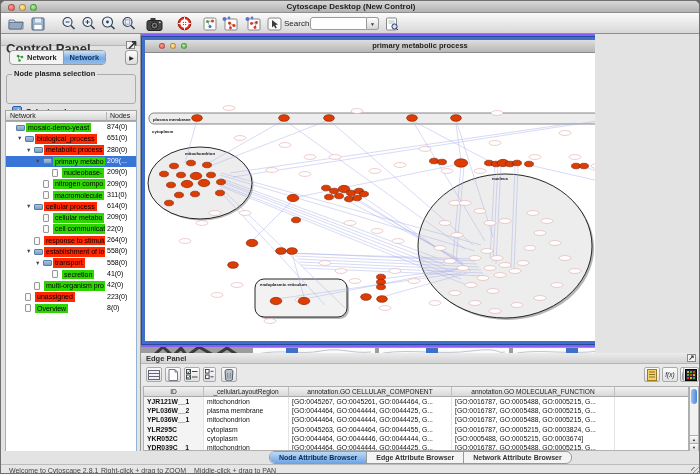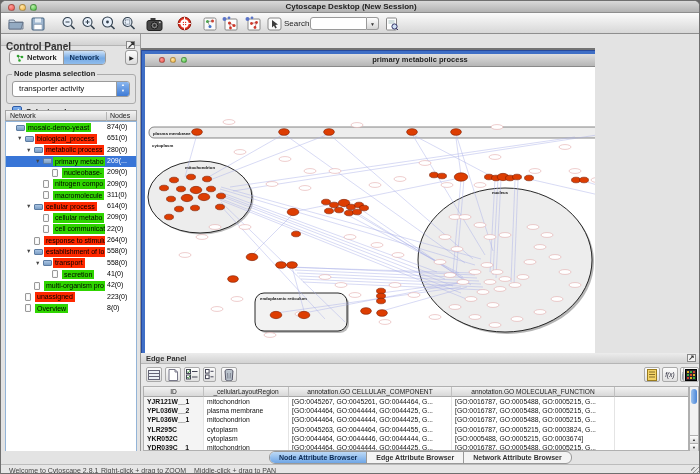--- a/index.html
+++ b/index.html
@@ -20,21 +20,21 @@
 #toolbar{left:0;top:12px;width:700px;height:21px;background:linear-gradient(#fbfbfb,#d7d7d7);border-bottom:1px solid #8e8e8e}
 .tbtn{position:absolute;top:2px;width:18px;height:17px;display:flex;align-items:center;justify-content:center}
 .tbtn svg{display:block}
 #searchlbl{position:absolute;top:6px;font-size:8px;color:#222}
 #searchfield{position:absolute;top:4px;height:13px;background:#fff;border:1px solid #9a9a9a;border-radius:3px 0 0 3px}
 #searcharrow{position:absolute;top:4px;width:12px;height:13px;background:linear-gradient(#fefefe,#d5d5d5);border:1px solid #9a9a9a;border-left:none;border-radius:0 3px 3px 0;font-size:5px;color:#333;text-align:center;line-height:13px}
 
 
 #cpanel{left:0;top:33px;width:140px;height:430px;background:#e3e3e3;border-right:1px solid #9a9a9a}
 #cpanel-hd{position:absolute;left:0;top:0;width:139px;height:12px;background:linear-gradient(#ececec,#d2d2d2);border-bottom:1px solid #b5b5b5}
-#cpanel-hd span{position:absolute;left:5px;top:7px;font-size:10px;font-weight:bold;color:#333}
+#cpanel-hd span{position:absolute;left:5px;top:7px;font-size:13px;font-weight:bold;color:#333}
 .float-ic{position:absolute;top:2px;width:9px;height:8px;border:1px solid #888;background:#f2f2f2;font-size:5px;line-height:6px;text-align:center;color:#555}
 .tabgroup{position:absolute;left:8px;top:16px;height:15px;border:1px solid #9a9a9a;border-radius:4px;overflow:hidden;display:flex;background:#f4f4f4}
 .ctab{height:100%;display:flex;align-items:center;justify-content:center;font-size:7.5px;font-weight:bold;color:#222;padding:0 6px;gap:3px}
 .ctab.sel{background:linear-gradient(#cfe3f8,#76aae4 55%,#8fbcec);color:#10335e}
 .ctab+.ctab{border-left:1px solid #9a9a9a}
 #tab-more{position:absolute;left:124px;top:16px;width:13px;height:15px;border:1px solid #9a9a9a;border-radius:3px;background:linear-gradient(#fdfdfd,#dcdcdc);font-size:6px;text-align:center;line-height:14px;color:#222}
 #groupbox{position:absolute;left:5px;top:40px;width:130px;height:30px;border:1px solid #ababab;border-radius:3px}
 #groupbox-title{position:absolute;left:11px;top:35px;font-size:7.5px;font-weight:bold;color:#222;background:#e3e3e3;padding:0 2px}
 .aquaselect{position:absolute;left:11px;top:47px;width:118px;height:16px;background:#fff;border:1px solid #9a9a9a;border-radius:3px;font-size:8px;color:#111;line-height:14px;padding-left:6px;overflow:hidden}
 .aquaselect .cap{position:absolute;right:0;top:0;width:13px;height:14px;background:linear-gradient(#8ab6ee,#3e7bd6);border-left:1px solid #9a9a9a;color:#fff;font-size:4px;text-align:center;line-height:6px}
@@ -49,21 +49,21 @@
 .trow.sel{background:#3875d7}
 .trow .arr{position:absolute;top:2px;font-size:5.5px;color:#444}
 .trow .fold{position:absolute;top:2.5px;width:9px;height:6px;background:linear-gradient(#a9c4e2,#7d9fc6);border:1px solid #5d7da3;border-radius:1px}
 .trow .doc{position:absolute;top:1.5px;width:6px;height:8px;background:#fff;border:1px solid #999;border-radius:1px;box-shadow:inset 0 0 0 1px #f4f4f4}
 .trow .chip{position:absolute;top:0.8px;height:9.6px;font-size:7px;line-height:9.6px;color:#000;padding:0 2px;white-space:nowrap;overflow:hidden}
 .trow .cnt{position:absolute;left:101px;top:1px;font-size:7px;color:#000;white-space:nowrap}
 .trow.sel .cnt{color:#fff}
 #cpanel-hscroll{position:absolute;left:6px;top:421px;width:126px;height:7px;border:1px solid #b5b5b5;border-radius:4px;background:linear-gradient(#fdfdfd,#e2e2e2)}
 
 
-#desktop{left:140px;top:47px;width:454px;height:319px;background:#737373;overflow:hidden}
+#desktop{left:140px;top:33px;width:454px;height:319px;background:#8b5cf6;overflow:hidden}
 #netwin{position:absolute;left:1px;top:3px;width:556px;height:307px;border:3px solid #3f6fc6;box-shadow:0 0 0 1px #27499c;background:#fff}
 #netwin-tb{position:absolute;left:0;top:0;width:550px;height:13px;background:linear-gradient(#dedede,#b6b6b6);border-bottom:1px solid #8a8a8a}
 #netwin-tb .title{position:absolute;left:0;right:0;top:1px;text-align:center;font-size:7.5px;font-weight:bold;color:#222}
 #netwin-tb .tl{top:3px;width:6px;height:6px}
 #canvas{position:absolute;left:0;top:13px;width:550px;height:288px;background:#fff;overflow:hidden}
 #grip{position:absolute;right:0;bottom:0;width:9px;height:9px;background:repeating-linear-gradient(135deg,#fff 0 2px,#aaa 2px 3px)}
 #behindstrip{position:absolute;left:0;top:313px;width:560px;height:6px}
 
 
 #dpanel{left:140px;top:352px;width:560px;height:98px;background:#e3e3e3}
@@ -94,21 +94,21 @@
 </style>
 </head>
 <body>
 
 <div id="root">
 
   <div id="titlebar" class="abs">
     <span class="tl r" style="left:7px"></span>
     <span class="tl y" style="left:18px"></span>
     <span class="tl g" style="left:29px"></span>
-    <span class="title">Cytoscape Desktop (New Session)</span>
+    <span class="title">Cytoscape Desktop (New Control)</span>
   </div>
 
   <div id="toolbar" class="abs">
     <span class="tbtn" style="left:6px">
         <svg width="16" height="15" viewBox="0 0 16 15">
           <path d="M1 4h5l1.5 2H15v7H1z" fill="#c8d4e2" stroke="#5a6b80" stroke-width=".8"></path>
           <path d="M1 6.5h14l-2 6.5H1z" fill="#93aac2" stroke="#5a6b80" stroke-width=".8"></path>
         </svg>
       </span>
     <span class="tbtn" style="left:28px">
@@ -235,24 +235,20 @@
           </svg>
           <span>Network</span>
         </span>
       <span class="ctab sel">
           <span>Network</span>
         </span>
     </div>
     <span id="tab-more">▶</span>
     <div id="groupbox"></div>
     <span id="groupbox-title">Node plasma selection</span>
-    <div class="aquaselect">
-      <span>transporter activity</span>
-      <span class="cap">▲<br>▼</span>
-    </div>
     <div id="selnodes">
       <span class="box">✓</span>
       <span class="lab">Select nodes</span>
     </div>
     <div id="treehdr">
       <span class="c1">Network</span>
       <span class="c2">Nodes</span>
     </div>
     <div id="tree">
         <div class="trow" style="top: 0px;">

